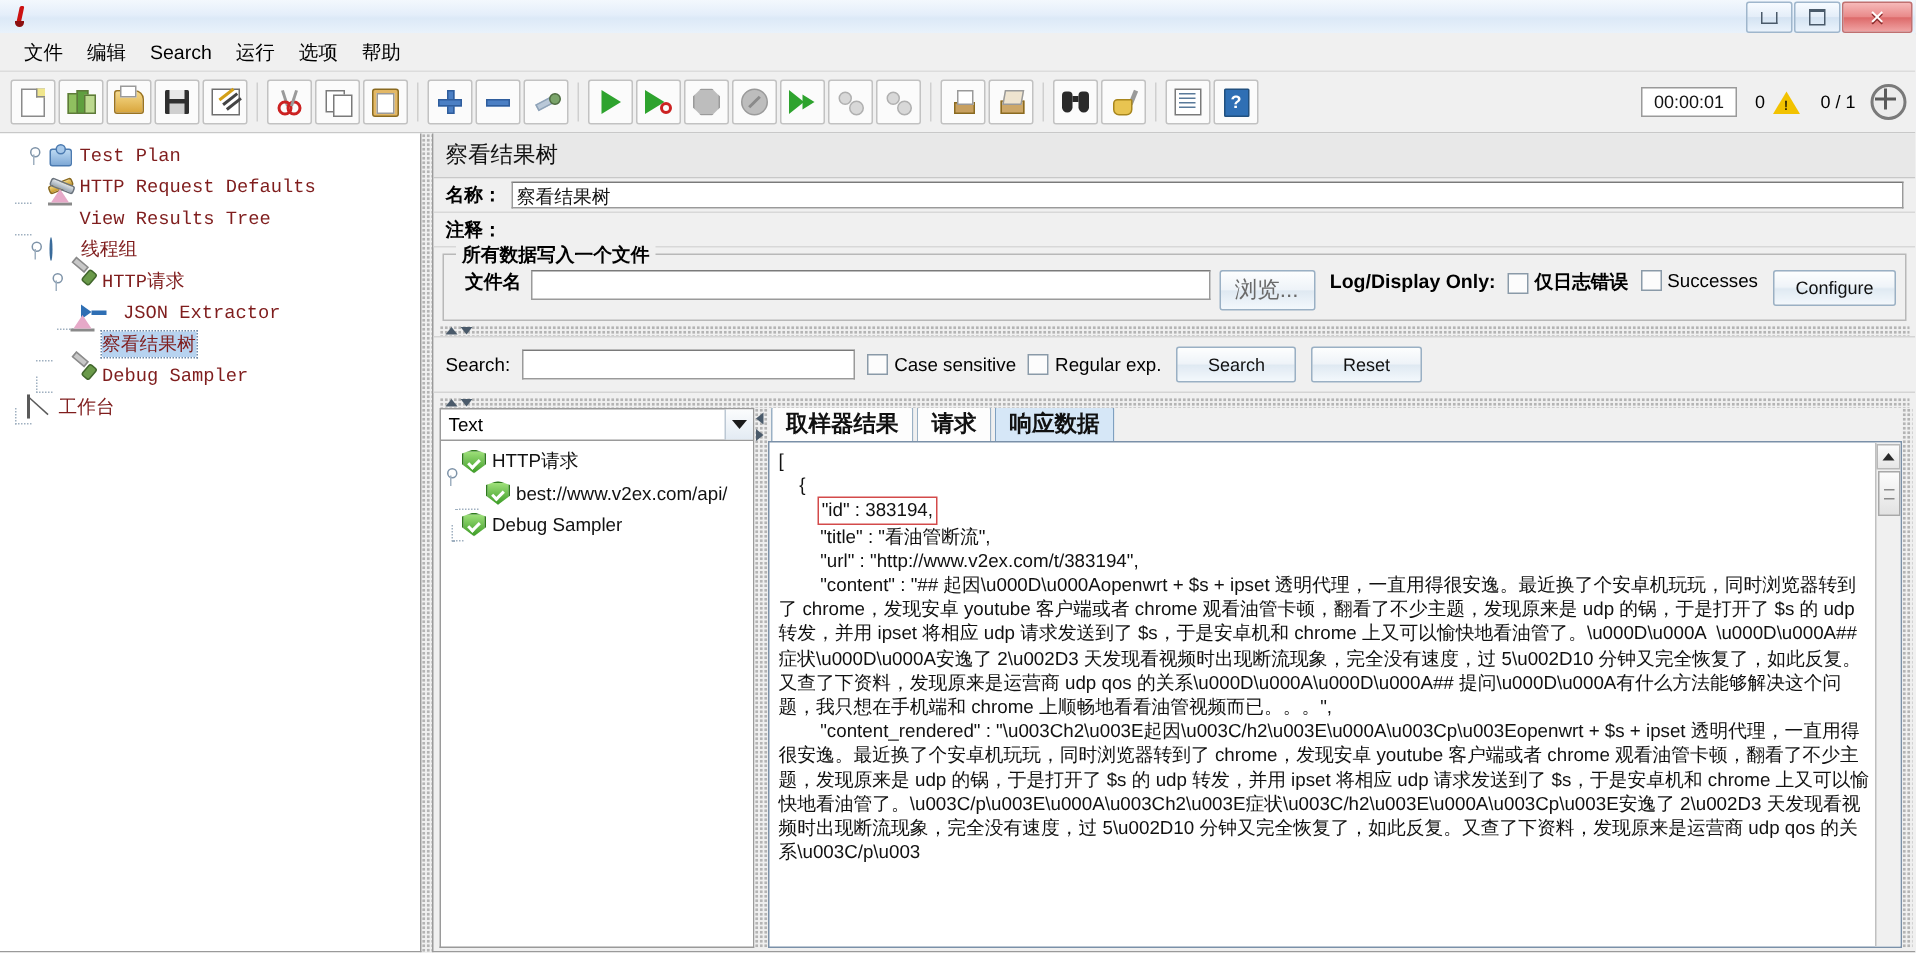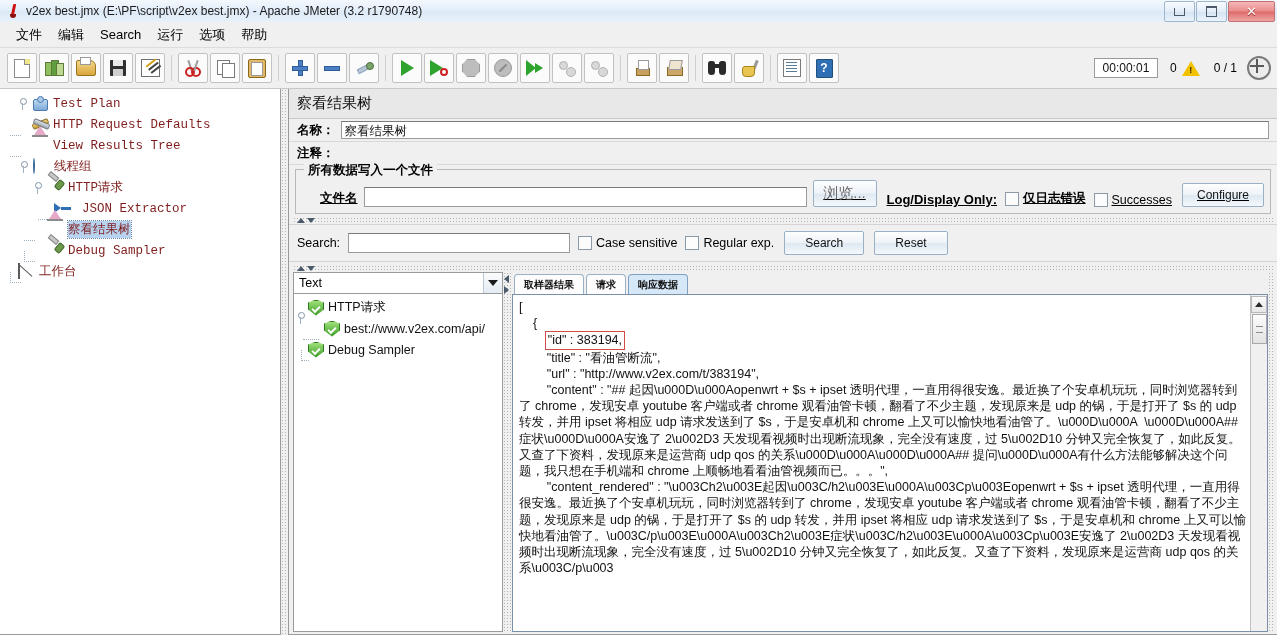--- a/index.html
+++ b/index.html
@@ -211,26 +211,26 @@
   }
   .field-row{display:flex;align-items:center;border-bottom:1px solid #d8d8d8;background:#f0f0f0;padding:2px 0;}
   .field-label{font-size:12.5px;font-weight:bold;padding:0 6px 0 8px;white-space:nowrap;}
   .field-input{
     flex:1;margin-right:8px;height:18px;line-height:18px;font-size:12.5px;
     background:#fff;border:1px solid #9a9a9a;border-top-color:#7a7a7a;
     padding:0 3px;box-sizing:border-box;color:#111;overflow:hidden;white-space:nowrap;
   }
   .field-input.flat{border:none;background:#f0f0f0;}
 
-  .groupbox{margin:4px 6px 0 6px;border:1px solid #b8b8b8;position:relative;padding:10px 6px 6px 24px;text-decoration:underline;}
+  .groupbox{margin:4px 6px 0 6px;border:1px solid #b8b8b8;position:relative;padding:10px 6px 6px 14px;}
   .groupbox > .gb-title{
     position:absolute;top:-8px;left:8px;background:#f0f0f0;padding:0 4px;
     font-size:12.5px;font-weight:bold;
   }
-  .file-row{display:flex;align-items:flex-end;}
+  .file-row{display:flex;align-items:flex-start;}
   .file-label{font-size:12.5px;font-weight:bold;margin-right:6px;white-space:nowrap;}
   .file-input{flex:1;height:20px;background:#fff;border:1px solid #9a9a9a;border-top-color:#7a7a7a;box-sizing:border-box;}
   .btn{
     border:1px solid #9ab0c4;border-radius:2px;
     background:linear-gradient(180deg,#fdfefe 0%,#eef3f8 48%,#dfe9f2 52%,#f3f8fc 100%);
     font-size:12px;padding:3px 10px;color:#111;white-space:nowrap;
   }
   .btn.browse{margin-left:6px;width:62px;text-align:center;color:#6a6a6a;font-size:15px;padding:3px 0;}
   .logdisp{font-size:13px;font-weight:bold;margin-left:10px;white-space:nowrap;}
   .chk{display:inline-flex;align-items:center;margin-left:8px;font-size:12.5px;white-space:nowrap;}
@@ -289,21 +289,21 @@
     background-size:3px 3px;position:relative;flex:0 0 auto;
   }
   .minisplit .a{position:absolute;left:1px;width:0;height:0;border-top:4px solid transparent;border-bottom:4px solid transparent;}
   .minisplit .a.l{border-right:5px solid #4a5a6a;top:3px;}
   .minisplit .a.r{border-left:5px solid #4a5a6a;top:14px;}
 
   
   .viewpane{flex:1;display:flex;flex-direction:column;min-width:0;}
   .tabs{display:flex;align-items:flex-end;height:22px;padding-left:2px;}
   .tab{
-    font-size:10px;padding:3px 9px 2px 9px;border:1px solid #9ab0c4;border-bottom:none;
+    font-size:15px;padding:3px 9px 2px 9px;border:1px solid #9ab0c4;border-bottom:none;
     background:#fdfdfd;border-radius:4px 4px 0 0;margin-right:2px;color:#111;font-weight:bold;
   }
   .tab.active{background:#d6e7f7;border-color:#7fa0c0;}
   .respbox{
     flex:1;border:1px solid #7a90a8;background:#fff;display:flex;min-height:0;overflow:hidden;
   }
   .resptext{
     flex:1;overflow:hidden;padding:4px 2px 0 6px;
     font-size:12.5px;line-height:16.2px;color:#111;white-space:pre-wrap;word-break:break-all;
     position:relative;
@@ -332,21 +332,20 @@
 
   <div class="bg-window">
     <div class="bgw-t"></div>
       <div class="bgw-r"></div>
       <div class="bgw-r2"></div>
       <div class="bgw-r3"></div>
   </div>
 
   <div class="titlebar">
     <span class="title-icon"></span>
-    <span class="title-text">v2ex best.jmx (E:\PF\script\v2ex best.jmx) - Apache JMeter (3.2 r1790748)</span>
     <div class="win-btns">
       <div class="win-btn">
           <span class="glyph-min"></span>
         </div>
       <div class="win-btn">
           <span class="glyph-max"></span>
         </div>
       <div class="win-btn close">
           <span class="glyph-close">✕</span>
         </div>

